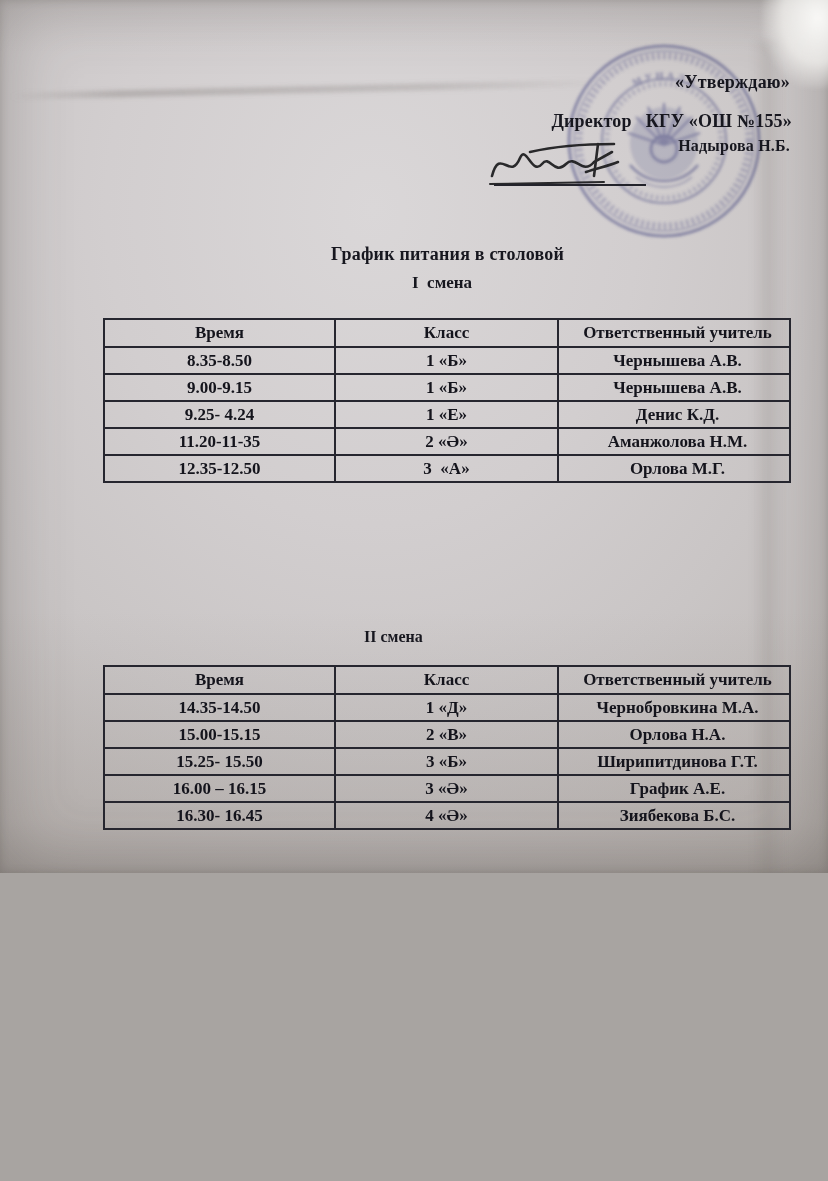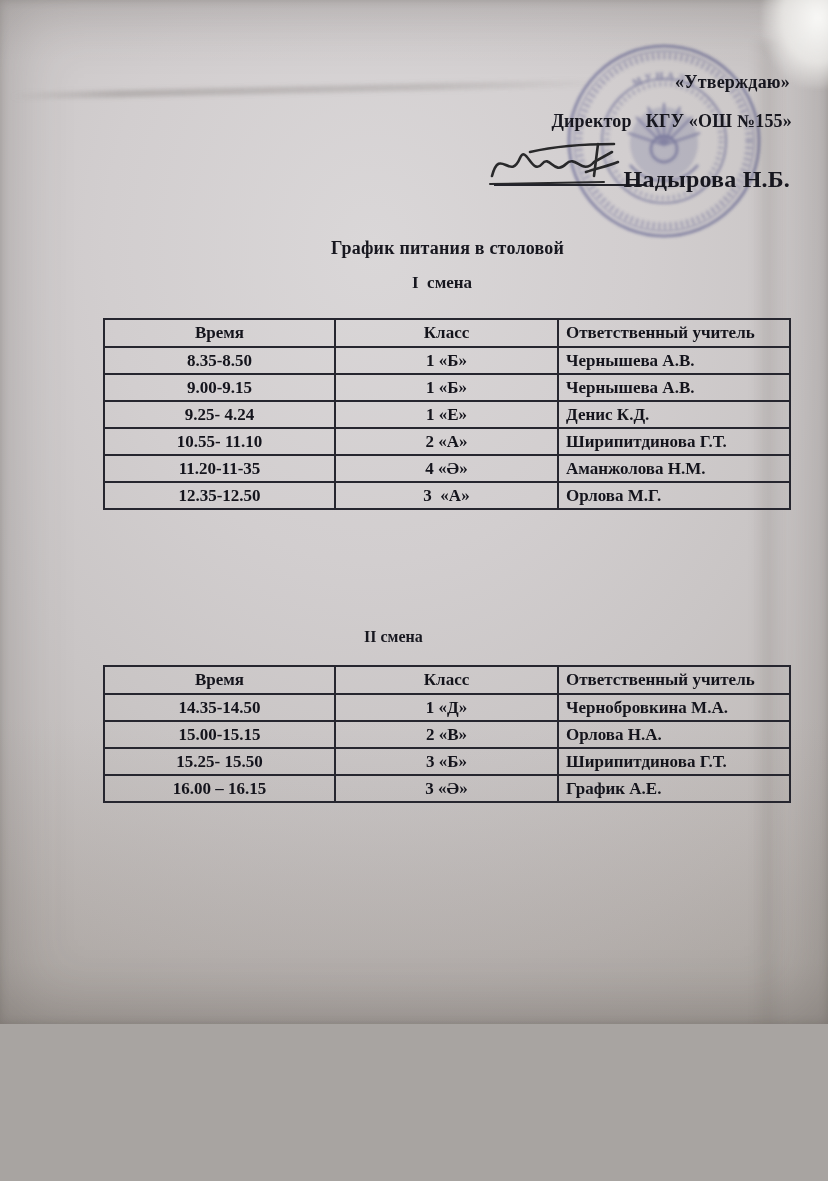--- a/index.html
+++ b/index.html
@@ -1,17 +1,17 @@
 <!DOCTYPE html>
 <html><head>
 <meta charset="utf-8">
 <style>
   html,body{margin:0;padding:0;background:#a8a4a1;}
   .page{
-    position:relative;width:828px;height:1024px;overflow:hidden;
+    position:relative;width:828px;height:873px;overflow:hidden;
     font-family:"Liberation Serif","DejaVu Serif",serif;
     color:#17171f;
     background:
       linear-gradient(180deg, rgba(150,144,140,0.10) 0%, rgba(0,0,0,0) 6%, rgba(0,0,0,0) 70%, rgba(120,112,106,0.18) 94%, rgba(110,102,96,0.28) 100%),
       radial-gradient(ellipse 760px 900px at 45% 24%, #dad7d8 0%, #d2cecf 35%, #c9c5c5 60%, #c0bbb9 82%, #b6b1ad 100%);
     box-shadow: inset 0 0 70px rgba(70,64,60,.30), inset 0 0 10px rgba(70,64,58,.22);
   }
   .overlay{position:absolute;pointer-events:none;}
   .crease-top{
     left:10px;top:86px;width:600px;height:7px;
@@ -24,40 +24,40 @@
     filter:blur(3px);
   }
   .glare-tr{
     left:762px;top:-12px;width:80px;height:100px;
     background:radial-gradient(ellipse at 70% 30%, rgba(252,252,250,.95) 0%, rgba(244,243,240,.75) 45%, rgba(244,243,240,0) 75%);
     filter:blur(2px);
   }
   .txt{position:absolute;white-space:pre;}
   .approve{top:72px;right:38px;font-size:18px;font-weight:bold;letter-spacing:.2px;}
   .director{top:111px;right:36px;font-size:18px;font-weight:bold;letter-spacing:.2px;text-align:center;}
-  .dirname{top:166px;right:38px;font-size:24px;font-weight:bold;letter-spacing:.2px;margin-left:43px;}
+  .dirname{top:137px;right:38px;font-size:16px;font-weight:bold;letter-spacing:.2px;margin-left:43px;}
   .sigline{position:absolute;left:494px;top:184px;width:152px;height:2px;background:#23232b;}
-  .doc-title{top:238px;left:331px;font-size:18px;font-weight:bold;letter-spacing:.2px;text-align:center;}
+  .doc-title{top:244px;left:331px;font-size:18px;font-weight:bold;letter-spacing:.2px;text-align:center;}
   .shift1-head{top:273px;left:412px;font-size:17px;font-weight:bold;}
   .shift2-head{top:628px;left:364px;font-size:16px;font-weight:bold;}
   table.sched{
     position:absolute;left:103px;border-collapse:collapse;table-layout:fixed;width:686px;
     font-size:17px;font-weight:bold;color:#14141c;
   }
   .t1{top:318px;}
   .t2{top:665px;}
   table.sched col.c1{width:231px;}
   table.sched col.c2{width:223px;}
   table.sched col.c3{width:232px;}
   table.sched th, table.sched td{
     border:2px solid #26262f;height:25px;padding:0;
     text-align:center;white-space:pre;overflow:hidden;
   }
   table.sched th{height:26px;}
-  table.sched td.teacher, table.sched th.teacher{text-align:left;padding-left:7px;}
+  table.sched td.teacher, table.sched th.teacher{text-align:center;padding-left:7px;}
   .stamp{position:absolute;left:564px;top:41px;width:200px;height:200px;mix-blend-mode:multiply;opacity:.82;}
   .signature{position:absolute;left:486px;top:132px;width:176px;height:66px;}
 </style>
 </head>
 <body>
 
 <div class="page">
 
   <div class="overlay crease-top"></div>
   <div class="overlay crease-right"></div>
@@ -135,27 +135,22 @@
           <td>9.00-9.15</td>
           <td>1 «Б»</td>
           <td class="teacher">Чернышева А.В.</td>
         </tr>
     <tr>
           <td>9.25- 4.24</td>
           <td>1 «Е»</td>
           <td class="teacher">Денис К.Д.</td>
         </tr>
     <tr>
-          <td>10.55- 11.10</td>
-          <td>2 «А»</td>
-          <td class="teacher">Ширипитдинова Г.Т.</td>
-        </tr>
-    <tr>
           <td>11.20-11-35</td>
-          <td>4 «Ә»</td>
+          <td>2 «Ә»</td>
           <td class="teacher">Аманжолова Н.М.</td>
         </tr>
     <tr>
           <td>12.35-12.50</td>
           <td>3  «А»</td>
           <td class="teacher">Орлова М.Г.</td>
         </tr>
   </tbody>
     </table>
 
@@ -184,16 +179,21 @@
     <tr>
           <td>15.25- 15.50</td>
           <td>3 «Б»</td>
           <td class="teacher">Ширипитдинова Г.Т.</td>
         </tr>
     <tr>
           <td>16.00 – 16.15</td>
           <td>3 «Ә»</td>
           <td class="teacher">График А.Е.</td>
         </tr>
+    <tr>
+          <td>16.30- 16.45</td>
+          <td>4 «Ә»</td>
+          <td class="teacher">Зиябекова Б.С.</td>
+        </tr>
   </tbody>
     </table>
 
 </div>
 
 </body></html>

